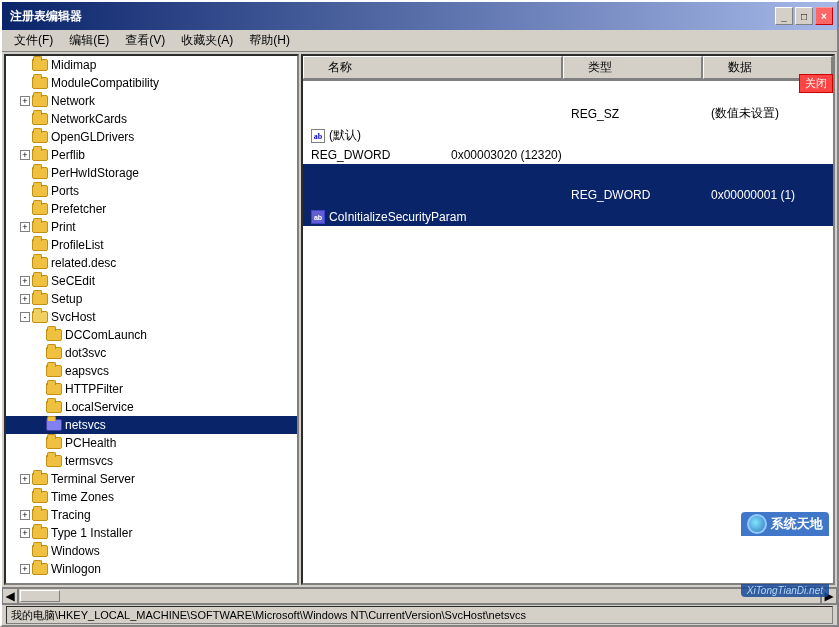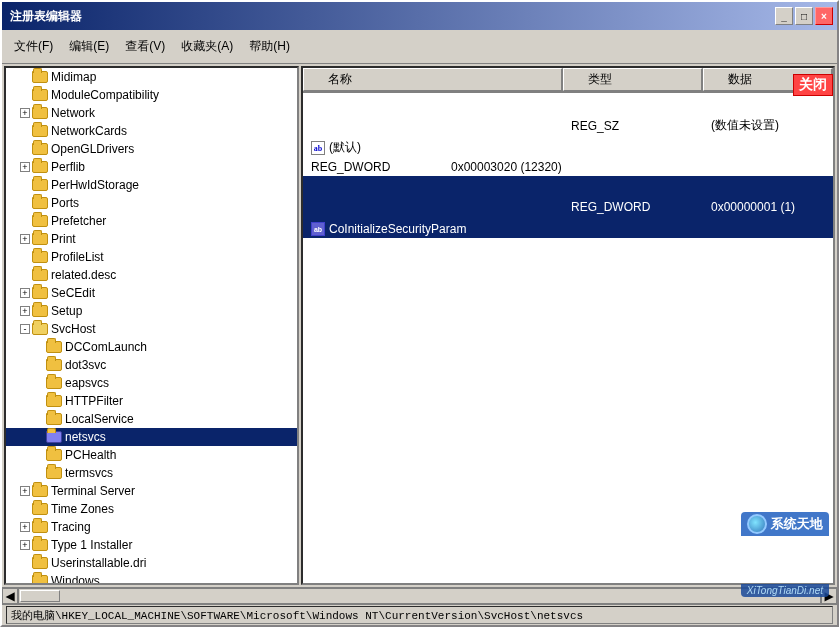--- a/index.html
+++ b/index.html
@@ -58,21 +58,21 @@
     }
     .titlebar-btn.close-highlight {
       background: #ff6666;
       color: white;
       border-color: #ff9999 #cc0000 #cc0000 #ff9999;
     }
 
     
     .menubar {
       background: #d4d0c8;
-      height: 34px;
+      height: 22px;
       display: flex;
       align-items: center;
       padding: 0 4px;
       border-bottom: 1px solid #808080;
       flex-shrink: 0;
     }
     .menu-item {
       padding: 2px 8px;
       cursor: pointer;
       font-size: 12px;
@@ -292,21 +292,20 @@
     }
     .status-text {
       border: 1px inset #808080;
       padding: 8px 4px;
       background: #d4d0c8;
       height: 18px;
       display: flex;
       align-items: center;
       flex: 1;
       overflow: hidden;
-      font-family: Liberation Mono, monospace;
     }
 
     
     .hscroll-area {
       height: 16px;
       background: #d4d0c8;
       flex-shrink: 0;
       display: flex;
       align-items: center;
       border-top: 1px solid #808080;
@@ -569,26 +568,20 @@
           <span>Tracing</span>
         </div>
 
         <div class="tree-item">
           <span class="expand-spacer"></span>
           <span class="expand-box">+</span>
           <span class="folder-closed"></span>
           <span>Type 1 Installer</span>
         </div>
 
-        <div class="tree-item">
-          <span class="expand-spacer"></span>
-          <span class="expand-spacer"></span>
-          <span class="folder-closed"></span>
-          <span>Userinstallable.dri</span>
-        </div>
 
         <div class="tree-item">
           <span class="expand-spacer"></span>
           <span class="expand-spacer"></span>
           <span class="folder-closed"></span>
           <span>Windows</span>
         </div>
 
         <div class="tree-item">
           <span class="expand-spacer"></span>
@@ -652,15 +645,15 @@
   </div>
 
   <div class="watermark">
     <div class="watermark-top">
       <span class="earth-icon"></span>
       <span>系统天地</span>
     </div>
     <div class="watermark-bottom">XiTongTianDi.net</div>
   </div>
 
-  <div style="position:absolute; top: 72px; right: 4px; background: #ff4444; color: white; font-size: 14px; font-weight: bold; padding: 1px 5px; border: 1px solid #cc0000; cursor: pointer; z-index: 10;">关闭</div>
+  <div style="position:absolute; top: 72px; right: 4px; background: #ff4444; color: white; font-size: 11px; font-weight: normal; padding: 1px 5px; border: 1px solid #cc0000; cursor: pointer; z-index: 10;">关闭</div>
 
 </div>
 
 </body></html>

